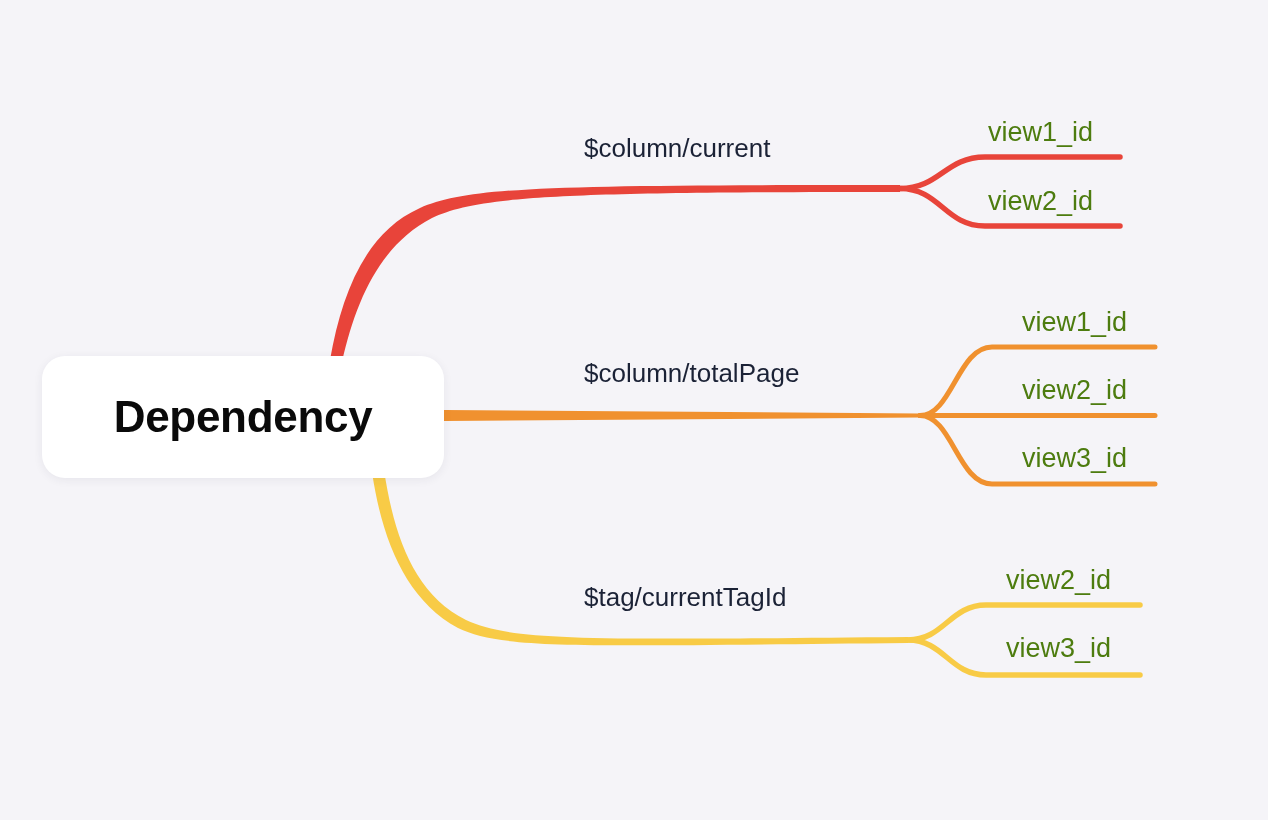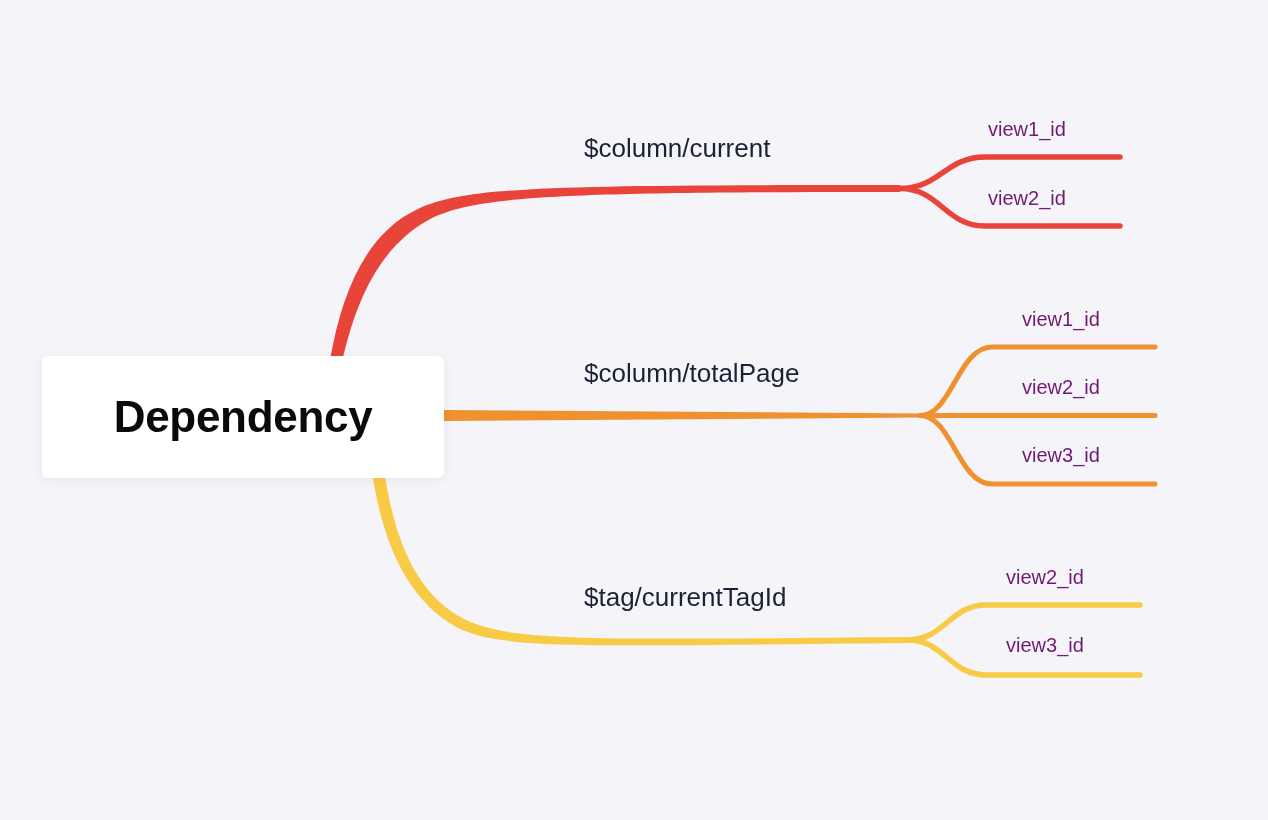--- a/index.html
+++ b/index.html
@@ -28,21 +28,21 @@
   }
 
   
   .root-node {
     position: absolute;
     left: 42px;
     top: 356px;
     width: 402px;
     height: 122px;
     background: #ffffff;
-    border-radius: 6px;
+    border-radius: 23px;
     box-shadow: 0 2px 10px rgba(40, 40, 70, 0.07);
     display: flex;
     align-items: center;
     justify-content: center;
     z-index: 5;
   }
   .root-node-label {
     font-size: 44px;
     font-weight: 700;
     color: #0a0a0a;
@@ -59,22 +59,22 @@
     line-height: 1;
     z-index: 4;
   }
   .branch-label-0 { left: 584px; top: 135px; }
   .branch-label-1 { left: 584px; top: 360px; }
   .branch-label-2 { left: 584px; top: 584px; }
 
   
   .leaf-label {
     position: absolute;
-    font-size: 20px;
-    color: #701a75;
+    font-size: 27px;
+    color: #4d7c0f;
     white-space: nowrap;
     line-height: 1;
     z-index: 4;
   }
   .leaf-r0-0 { left: 988px; top: 119px; }
   .leaf-r0-1 { left: 988px; top: 188px; }
   .leaf-r1-0 { left: 1022px; top: 309px; }
   .leaf-r1-1 { left: 1022px; top: 377px; }
   .leaf-r1-2 { left: 1022px; top: 445px; }
   .leaf-r2-0 { left: 1006px; top: 567px; }

